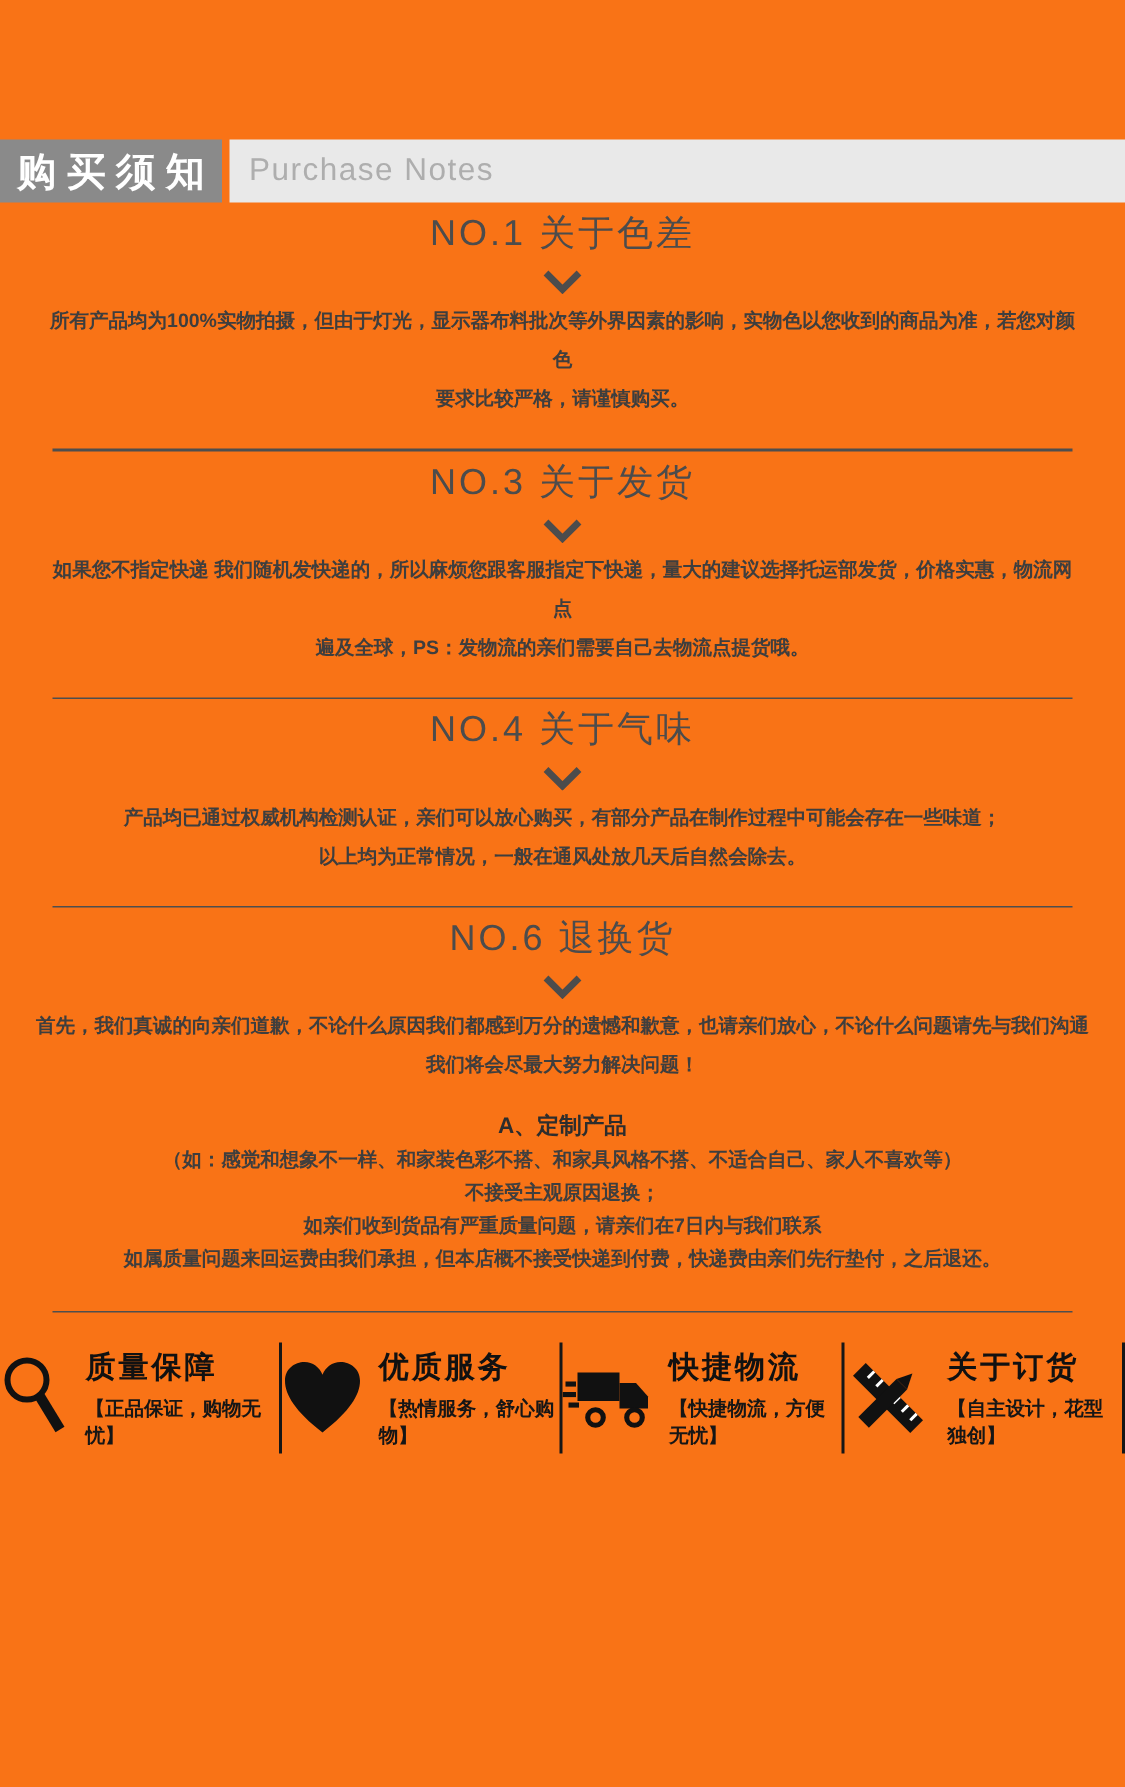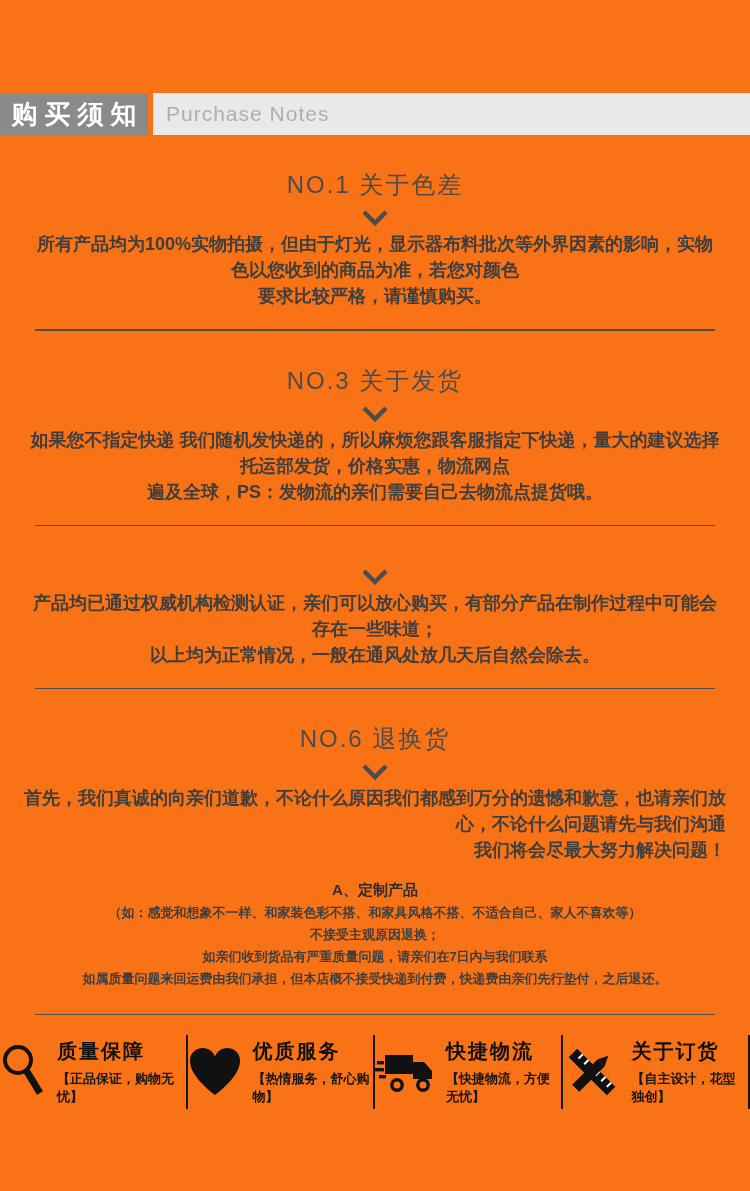--- a/index.html
+++ b/index.html
@@ -11,28 +11,28 @@
   .topbar{margin-top:93px;height:42px;display:flex;align-items:stretch;}
   .topbar-cn{
     width:148px;background:#8a8a8a;color:#ffffff;font-size:26px;font-weight:700;
     letter-spacing:7px;text-indent:7px;display:flex;align-items:center;justify-content:center;
   }
   .topbar-en{
     flex:1;margin-left:5px;background:#e9e9e9;color:#aeaeae;font-size:21px;
     display:flex;align-items:center;padding-left:13px;letter-spacing:1px;font-weight:400;
   }
   
-  .note{text-align:center;padding-top:34px;}
+  .note{text-align:center;padding-top:4px;}
   .note-title{margin:0;font-size:24px;font-weight:400;color:#4c4c4c;letter-spacing:2px;}
   .arrow{margin:9px auto 5px;line-height:0;}
   .note-body{
-    margin:0;padding:0 30px 20px;font-size:18px;font-weight:700;color:#3e3e3e;
+    margin:0;padding:0 30px 20px;font-size:13px;font-weight:700;color:#3e3e3e;
     line-height:26px;white-space:pre-line;
   }
-  .note--returns .note-body{padding:0 24px 8px;text-align:right;}
+  .note--returns .note-body{padding:0 24px 8px;}
   .rule{border:none;border-top:1px solid #4e4e4e;margin:0 35px;height:0;}
   .sub-title{margin:10px 0 2px;font-size:15px;font-weight:700;color:#2d2d2d;}
   .sub-line{margin:0;padding:0 24px;font-size:13px;font-weight:700;color:#3e3e3e;line-height:22px;}
   .note--returns{padding-bottom:24px;}
   .sub-title.b{margin-top:16px;}
   
   .features{display:flex;margin-top:20px;}
   .feature{
     flex:1;display:flex;align-items:center;justify-content:center;gap:11px;
     height:74px;border-right:2px solid #161616;
@@ -72,20 +72,21 @@
       <svg width="28" height="16" viewBox="0 0 28 16">
           <path d="M3 2 L14 13 L25 2" fill="none" stroke="#4c4c4c" stroke-width="4.5"></path>
         </svg>
     </div>
     <p class="note-body">如果您不指定快递 我们随机发快递的，所以麻烦您跟客服指定下快递，量大的建议选择托运部发货，价格实惠，物流网点
 遍及全球，PS：发物流的亲们需要自己去物流点提货哦。</p>
   </section>
   <hr class="rule">
 
   <section class="note">
+    <h2 class="note-title">NO.4 关于气味</h2>
     <div class="arrow">
       <svg width="28" height="16" viewBox="0 0 28 16">
           <path d="M3 2 L14 13 L25 2" fill="none" stroke="#4c4c4c" stroke-width="4.5"></path>
         </svg>
     </div>
     <p class="note-body">产品均已通过权威机构检测认证，亲们可以放心购买，有部分产品在制作过程中可能会存在一些味道；
 以上均为正常情况，一般在通风处放几天后自然会除去。</p>
   </section>
   <hr class="rule">
 

